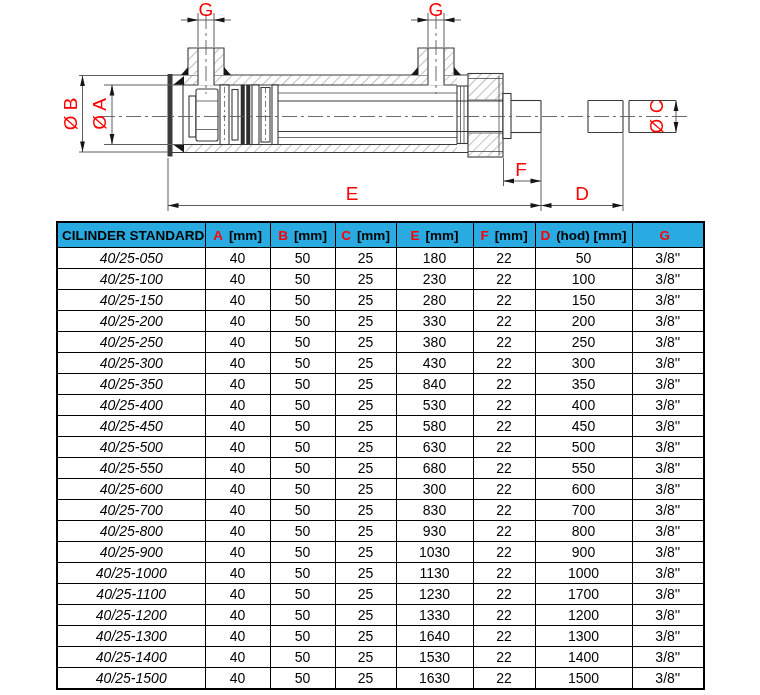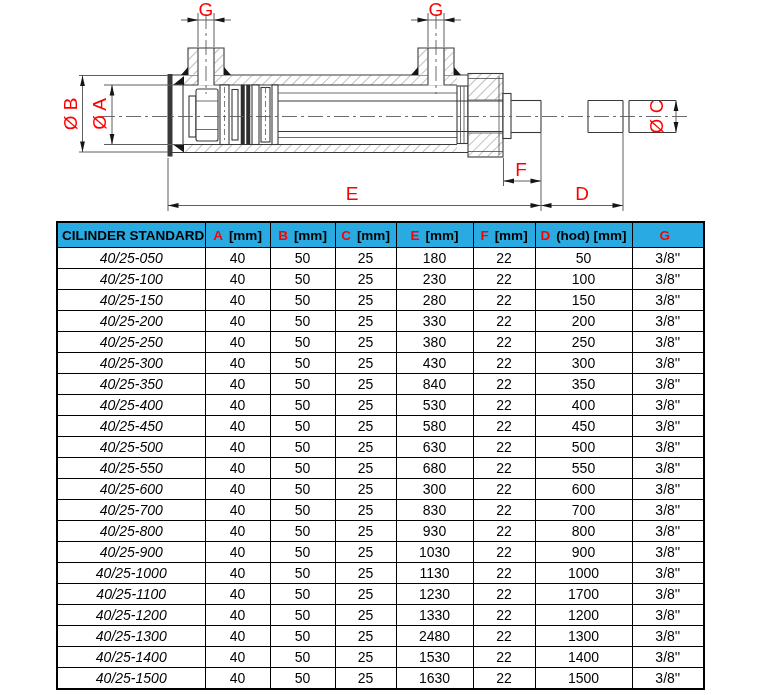--- a/index.html
+++ b/index.html
@@ -387,21 +387,21 @@
             <td>1330</td>
             <td>22</td>
             <td>1200</td>
             <td>3/8''</td>
           </tr>
           <tr>
             <td class="model">40/25-1300</td>
             <td>40</td>
             <td>50</td>
             <td>25</td>
-            <td>2480</td>
+            <td>1640</td>
             <td>22</td>
             <td>1300</td>
             <td>3/8''</td>
           </tr>
           <tr>
             <td class="model">40/25-1400</td>
             <td>40</td>
             <td>50</td>
             <td>25</td>
             <td>1530</td>

